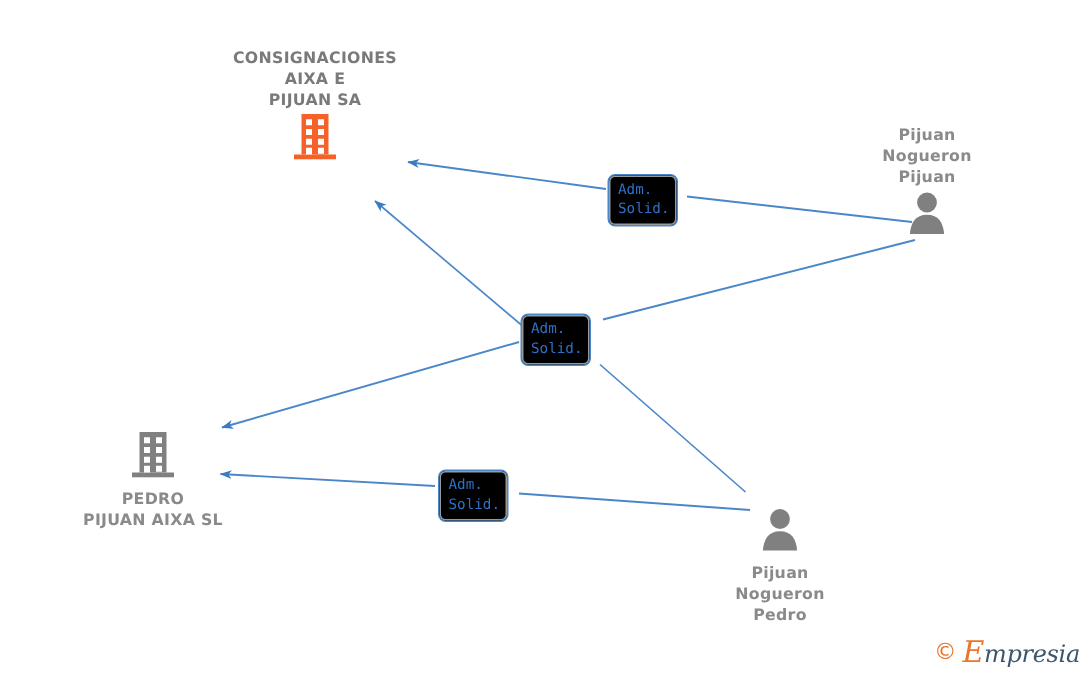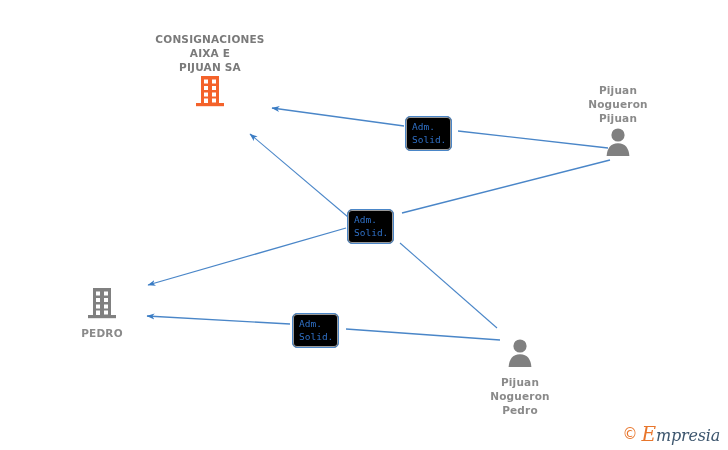--- a/index.html
+++ b/index.html
@@ -163,20 +163,21 @@
         <rect x="11" y="12" width="4" height="4" fill="#ffffff"></rect>
         <rect x="19" y="12" width="4" height="4" fill="#ffffff"></rect>
         <rect x="11" y="18.5" width="4" height="4" fill="#ffffff"></rect>
         <rect x="19" y="18.5" width="4" height="4" fill="#ffffff"></rect>
         <rect x="11" y="24.5" width="4" height="4.5" fill="#ffffff"></rect>
         <rect x="19" y="24.5" width="4" height="4" fill="#ffffff"></rect>
       </svg>
     </span>
     <div class="node-label person" style="margin-top:2px;">
       <div>PEDRO</div>
+      <div>PIJUAN AIXA SL</div>
     </div>
   </div>
 
   <div class="node" style="left:570px; top:83px; width:96px;">
     <div class="node-label person">
       <div>Pijuan</div>
       <div>Nogueron</div>
       <div>Pijuan</div>
     </div>
     <span class="icon-wrap" style="margin-top:2px;">

